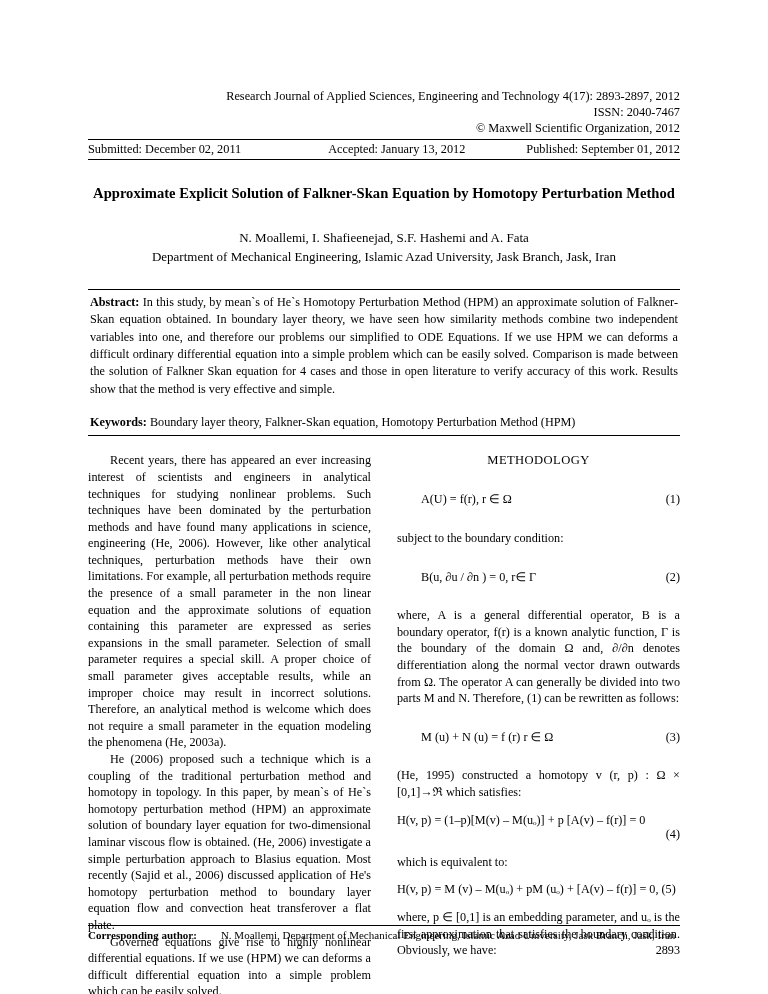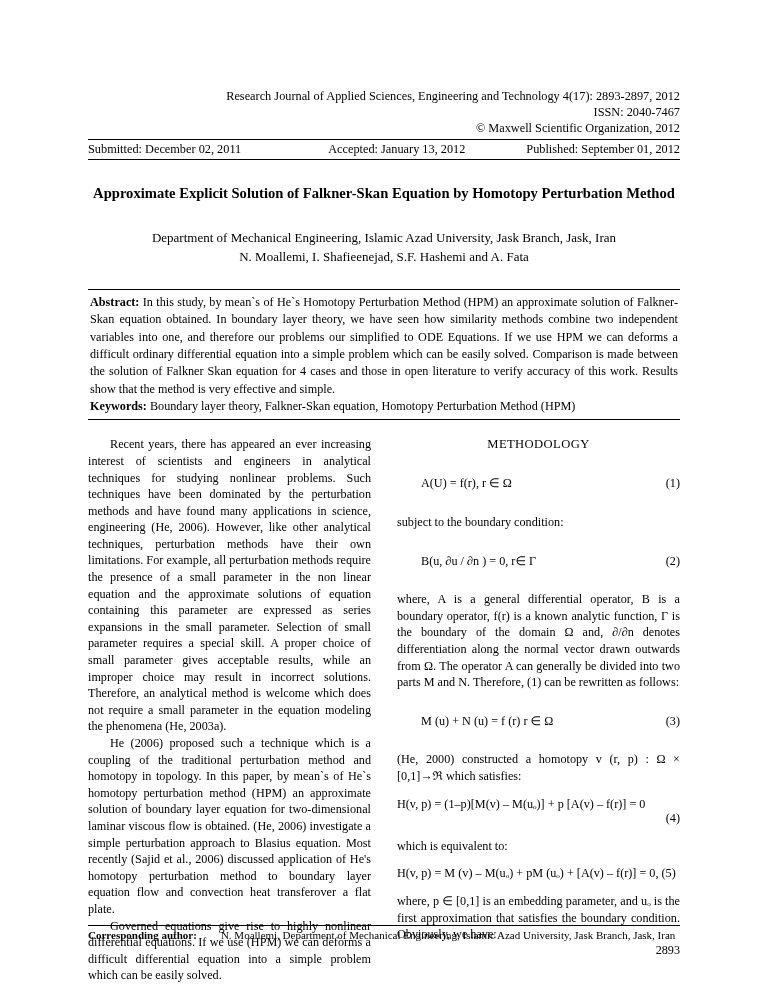--- a/index.html
+++ b/index.html
@@ -68,21 +68,21 @@
     line-height: 1.42;
     text-align: justify;
     padding: 0 2px;
   }
   .abstract b { font-weight: bold; }
   .keywords {
     font-size: 12.2px;
     line-height: 1.42;
     text-align: justify;
     padding: 0 2px;
-    margin-top: 0;
+    margin-top: 16px;
   }
   .abs-rule-bot {
     border-bottom: 1px solid #000;
     margin-top: 4px;
   }
   .columns {
     display: flex;
     gap: 26px;
     margin-top: 16px;
   }
@@ -155,22 +155,22 @@
   <div class="dates">
     <span>Submitted: December 02, 2011</span>
     <span>Accepted: January 13, 2012</span>
     <span>Published: September 01, 2012</span>
   </div>
   <div class="rule-thin"></div>
 
   <div class="title">Approximate Explicit Solution of Falkner-Skan Equation by Homotopy Perturbation Method</div>
 
   <div class="authors">
+    <div>N. Moallemi, I. Shafieenejad, S.F. Hashemi and A. Fata</div>
     <div>Department of Mechanical Engineering, Islamic Azad University, Jask Branch, Jask, Iran</div>
-    <div>N. Moallemi, I. Shafieenejad, S.F. Hashemi and A. Fata</div>
   </div>
 
   <div class="abstract-wrap">
     <div class="abs-rule-top"></div>
     <div class="abstract"><b>Abstract:</b><span> In this study, by mean`s of He`s Homotopy Perturbation Method (HPM) an approximate solution of Falkner-Skan equation obtained. In boundary layer theory, we have seen how similarity methods combine two independent variables into one, and therefore our problems our simplified to ODE Equations. If we use HPM we can deforms a difficult ordinary differential equation into a simple problem which can be easily solved. Comparison is made between the solution of Falkner Skan equation for 4 cases and those in open literature to verify accuracy of this work. Results show that the method is very effective and simple.</span></div>
     <div class="keywords"><b>Keywords:</b><span> Boundary layer theory, Falkner-Skan equation, Homotopy Perturbation Method (HPM)</span></div>
     <div class="abs-rule-bot"></div>
   </div>
 
   <div class="columns">
@@ -197,21 +197,21 @@
         <span class="eq-num">(2)</span>
       </div>
 
       <p class="para noindent">where, A is a general differential operator, B is a boundary operator, f(r) is a known analytic function, Γ is the boundary of the domain Ω and, ∂/∂n denotes differentiation along the normal vector drawn outwards from Ω. The operator A can generally be divided into two parts M and N. Therefore, (1) can be rewritten as follows:</p>
 
       <div class="eq-line">
         <span class="eq-body">M (u) + N (u) = f (r) r ∈ Ω</span>
         <span class="eq-num">(3)</span>
       </div>
 
-      <p class="para noindent">(He, 2000) constructed a homotopy v (r, p) : Ω × [0,1]→ℜ which satisfies:</p>
+      <p class="para noindent">(He, 1995) constructed a homotopy v (r, p) : Ω × [0,1]→ℜ which satisfies:</p>
 
       <div class="gap"></div>
       <div>
         <div>H(v, p) = (1–p)[M(v) – M(uₒ)] + p [A(v) – f(r)] = 0</div>
         <div class="eq-num-right">(4)</div>
       </div>
 
       <p class="para noindent" style="margin-top:11px;">which is equivalent to:</p>
 
       <div class="gap"></div>

